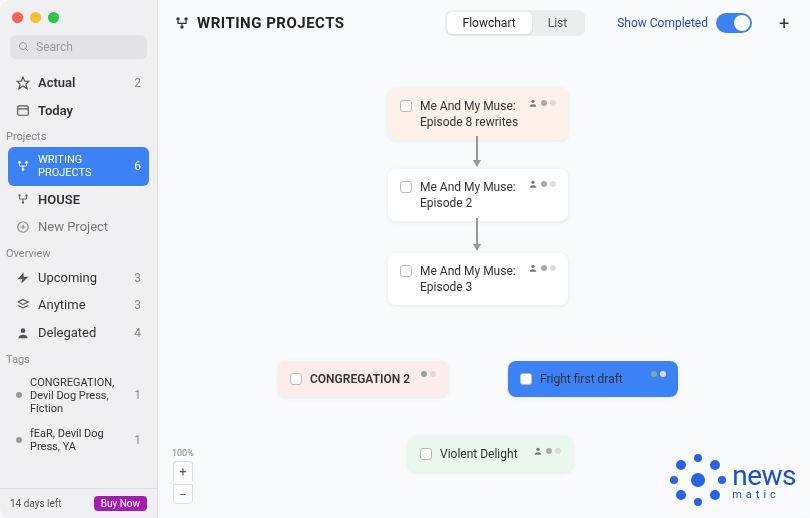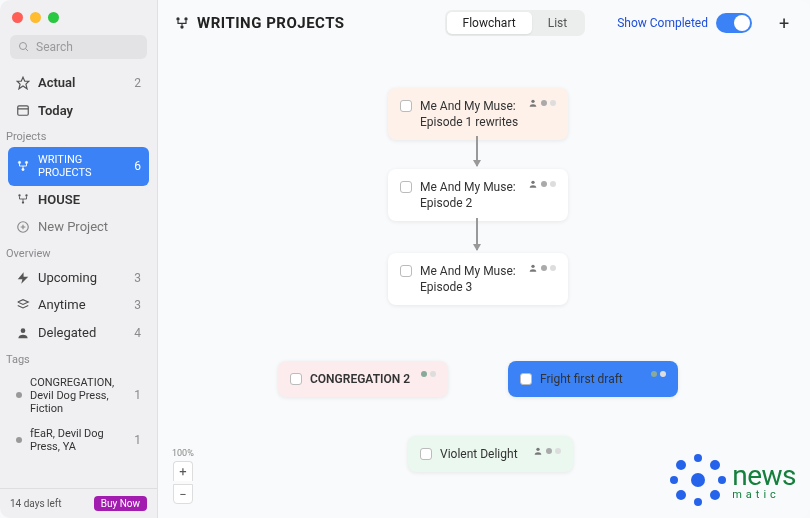--- a/index.html
+++ b/index.html
@@ -77,21 +77,21 @@
     
     .zoom-controls { position: absolute; left: 14px; bottom: 14px; display: flex; flex-direction: column; align-items: center; gap: 3px; }
     .zoom-lvl { font-size: 9px; color: #888; }
     .zoom-btn { width: 20px; height: 20px; background: #fff; border: 1px solid #ddd; display: flex; align-items: center; justify-content: center; font-size: 13px; color: #555; cursor: pointer; }
     .zoom-btn:first-of-type { border-radius: 4px 4px 0 0; border-bottom: none; }
     .zoom-btn:last-of-type { border-radius: 0 0 4px 4px; }
     
     .logo-wm { position: absolute; right: 14px; bottom: 10px; display: flex; align-items: center; gap: 6px; }
     .logo-ball { width: 56px; height: 56px; position: relative; }
     .logo-ball .node { position: absolute; border-radius: 50%; background: #2563eb; }
-    .logo-text { font-size: 28px; font-weight: 400; color: #15803d; letter-spacing: -0.5px; }
+    .logo-text { font-size: 28px; font-weight: 400; color: #1d4ed8; letter-spacing: -0.5px; }
     .logo-text .sub { display: block; font-size: 11px; letter-spacing: 4px; margin-top: -4px; }
   </style>
 </head>
 <body>
 
 <aside class="sidebar">
   <div class="traffic-lights">
     <div class="traffic-light tl-red"></div>
     <div class="traffic-light tl-yellow"></div>
     <div class="traffic-light tl-green"></div>
@@ -234,21 +234,21 @@
     <div class="show-completed">
       <span>Show Completed</span>
       <div class="toggle"></div>
     </div>
     <div class="plus-btn">+</div>
   </div>
 
   <div class="canvas">
     <div class="card peach c1">
       <span class="chk"></span>
-      <span class="ctext">Me And My Muse: Episode 1 rewrites</span>
+      <span class="ctext">Me And My Muse: Episode 8 rewrites</span>
       <span class="meta">
         <svg class="meta-person" viewBox="0 0 24 24" fill="#777">
             <circle cx="12" cy="8" r="4"></circle>
             <path d="M4 21c0-4 4-6 8-6s8 2 8 6"></path>
           </svg>
         <span class="meta-dot" style="background:#aaa"></span>
         <span class="meta-dot" style="background:#ddd"></span>
       </span>
     </div>
 

